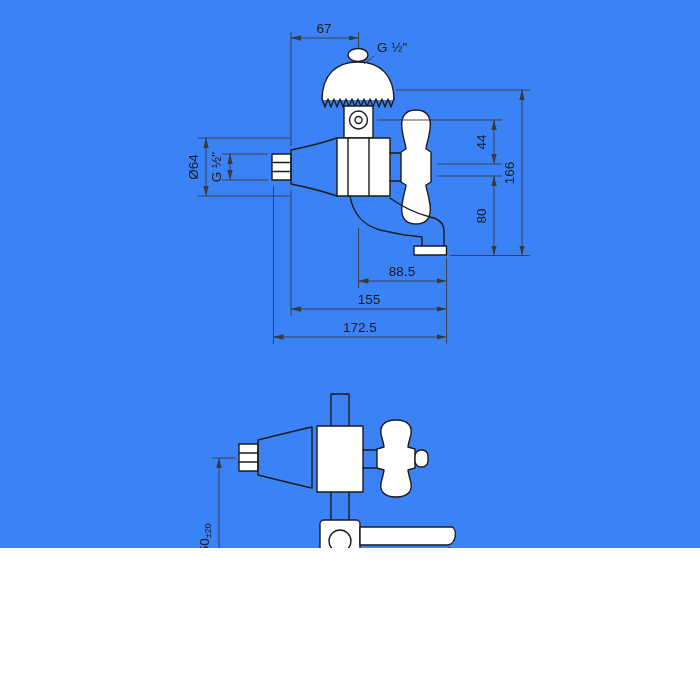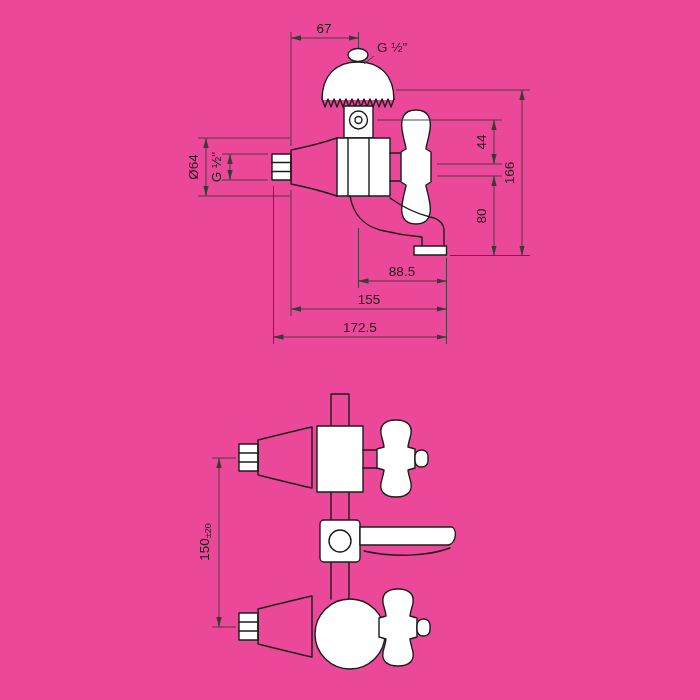--- a/index.html
+++ b/index.html
@@ -1,16 +1,16 @@
 <!DOCTYPE html>
 <html><head>
 <meta charset="utf-8">
 <style>
   html,body{margin:0;padding:0;background:#ffffff;}
-  .page{width:700px;height:700px;background:#ec4899;position:relative;overflow:hidden;}
+  .page{width:700px;height:548px;background:#3b82f6;position:relative;overflow:hidden;}
   svg{display:block;}
   .ln{stroke:#1c1c1c;stroke-width:1.4;fill:none;stroke-linecap:round;stroke-linejoin:round;}
   .fw{stroke:#1c1c1c;stroke-width:1.4;fill:#ffffff;stroke-linejoin:round;}
   .dim{stroke:#3a3a3a;stroke-width:0.9;fill:none;}
   .ext{stroke:#3a3a3a;stroke-width:0.9;fill:none;}
   .dimtxt{font-family:"Liberation Sans","DejaVu Sans",sans-serif;font-size:13.5px;fill:#1b1b1b;}
   .dimtxt-sm{font-size:9px;}
 </style>
 </head>
 <body>

